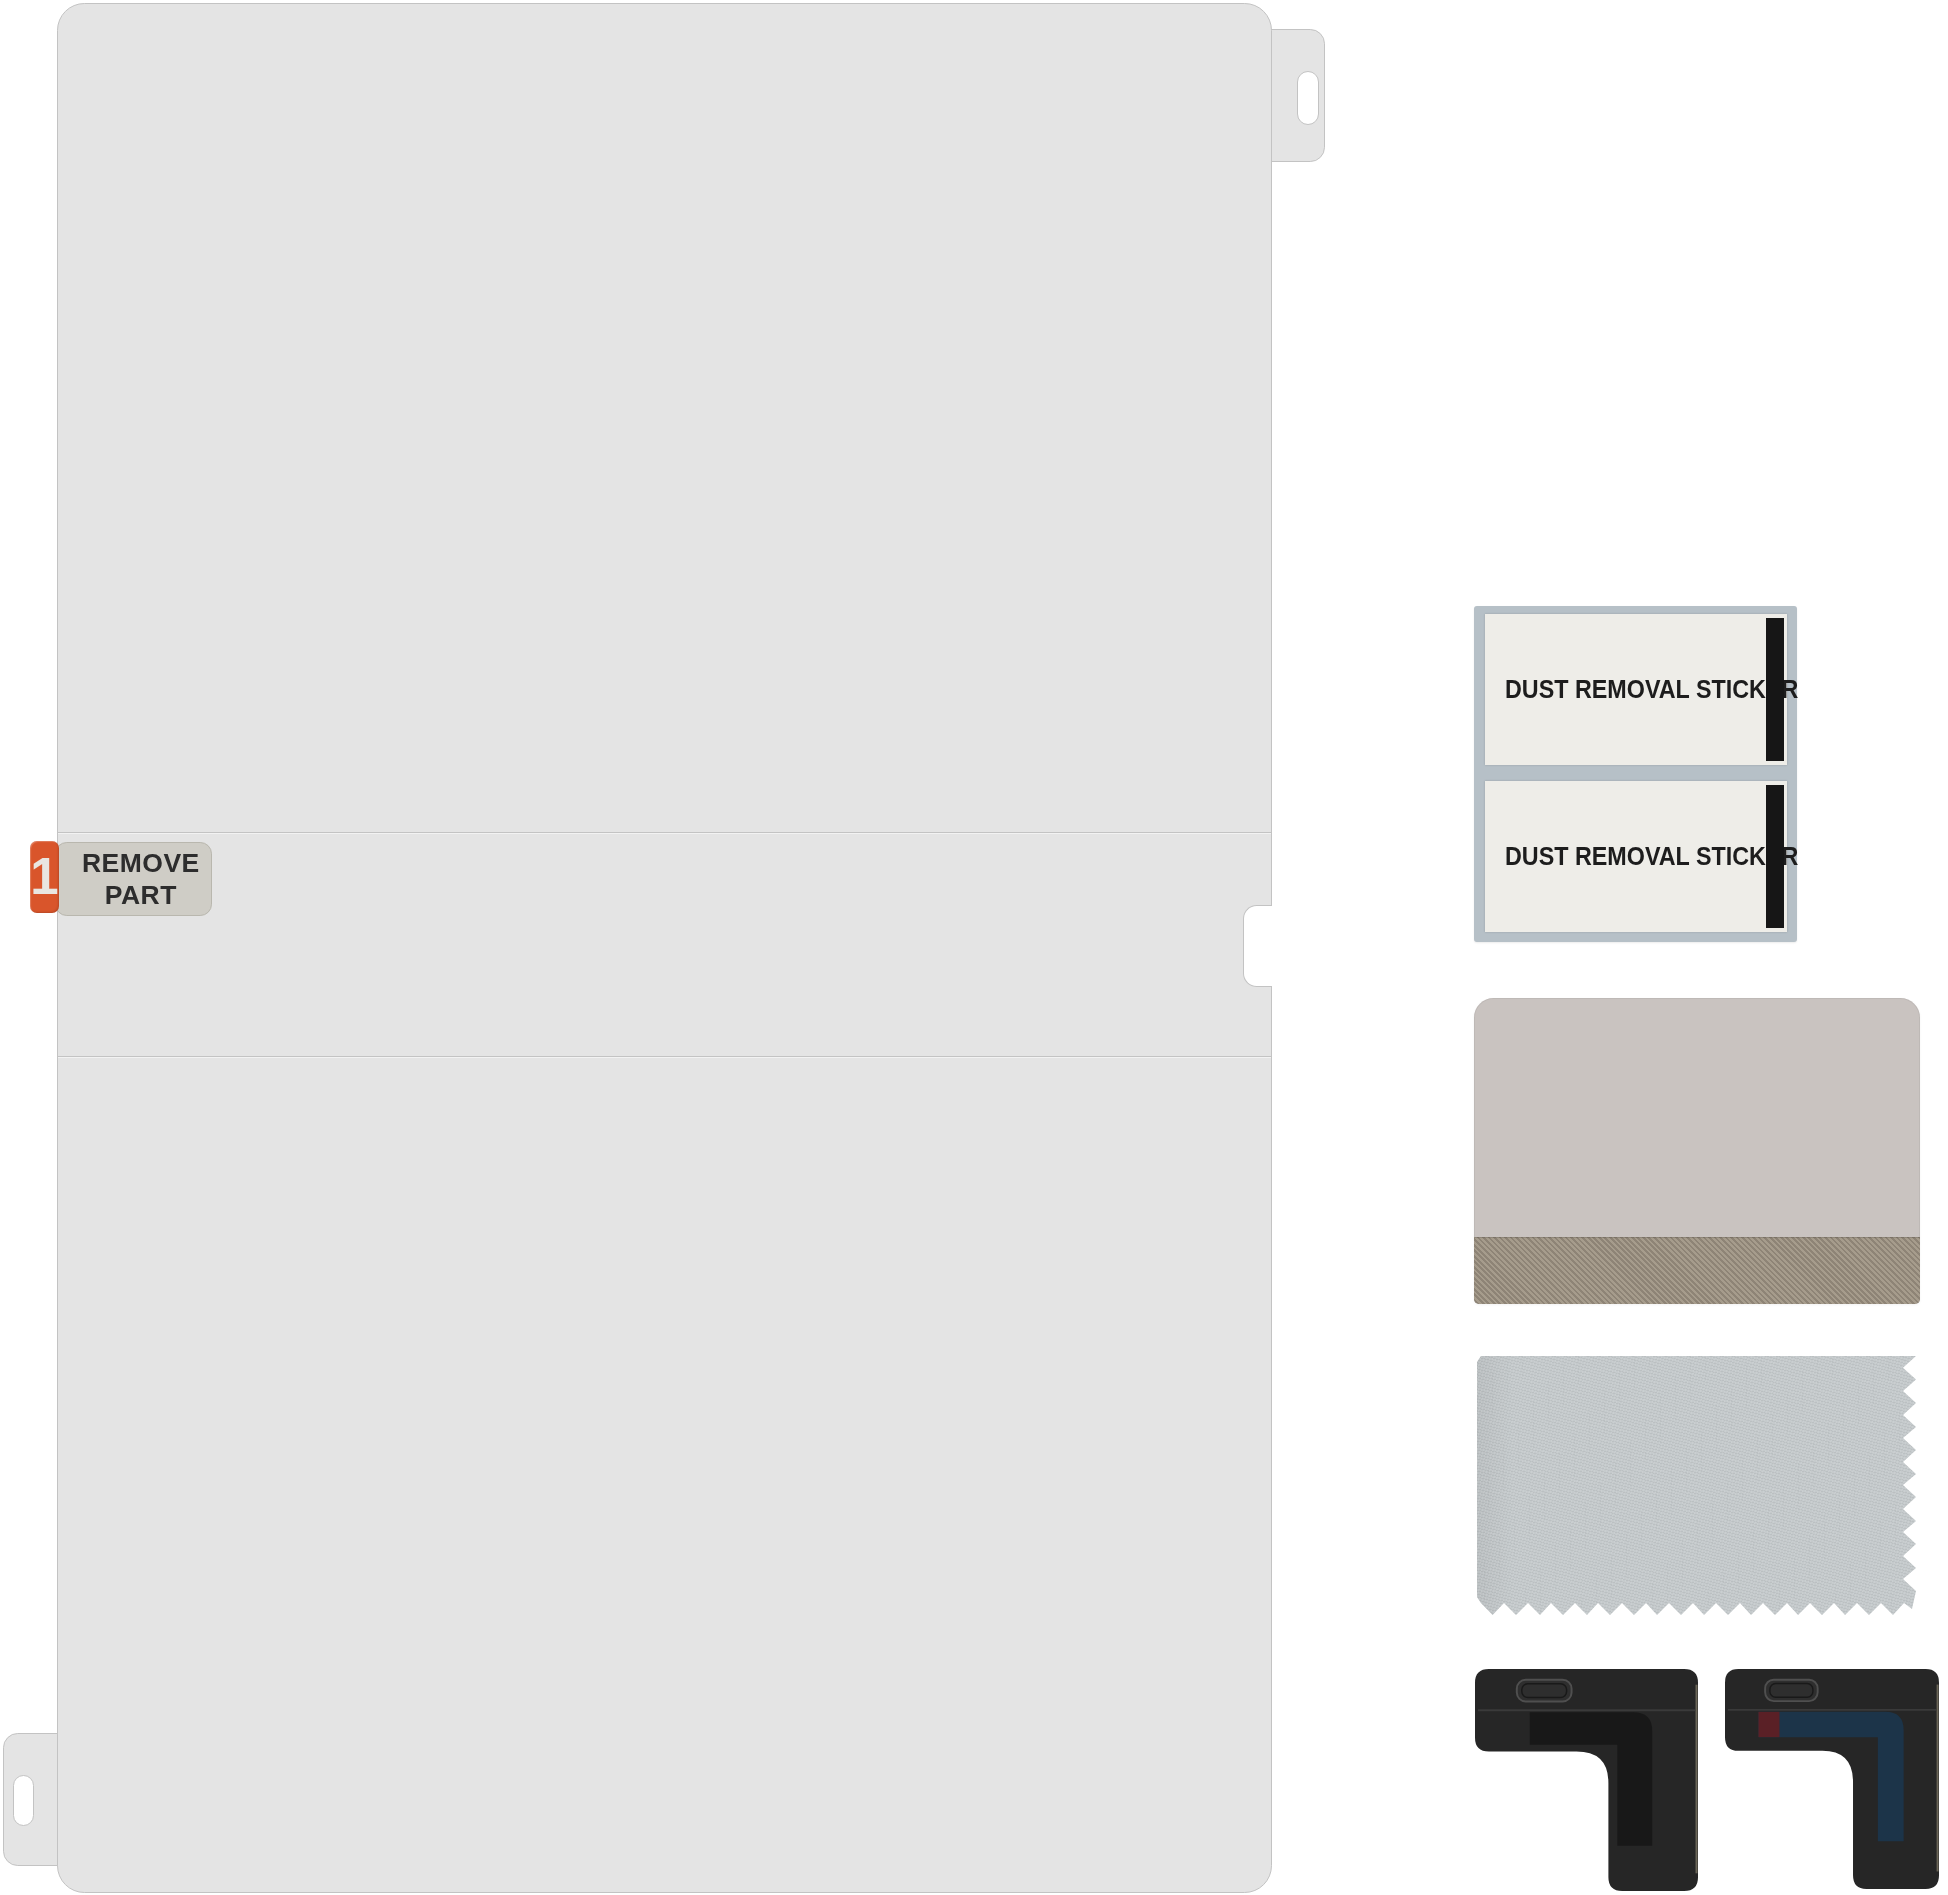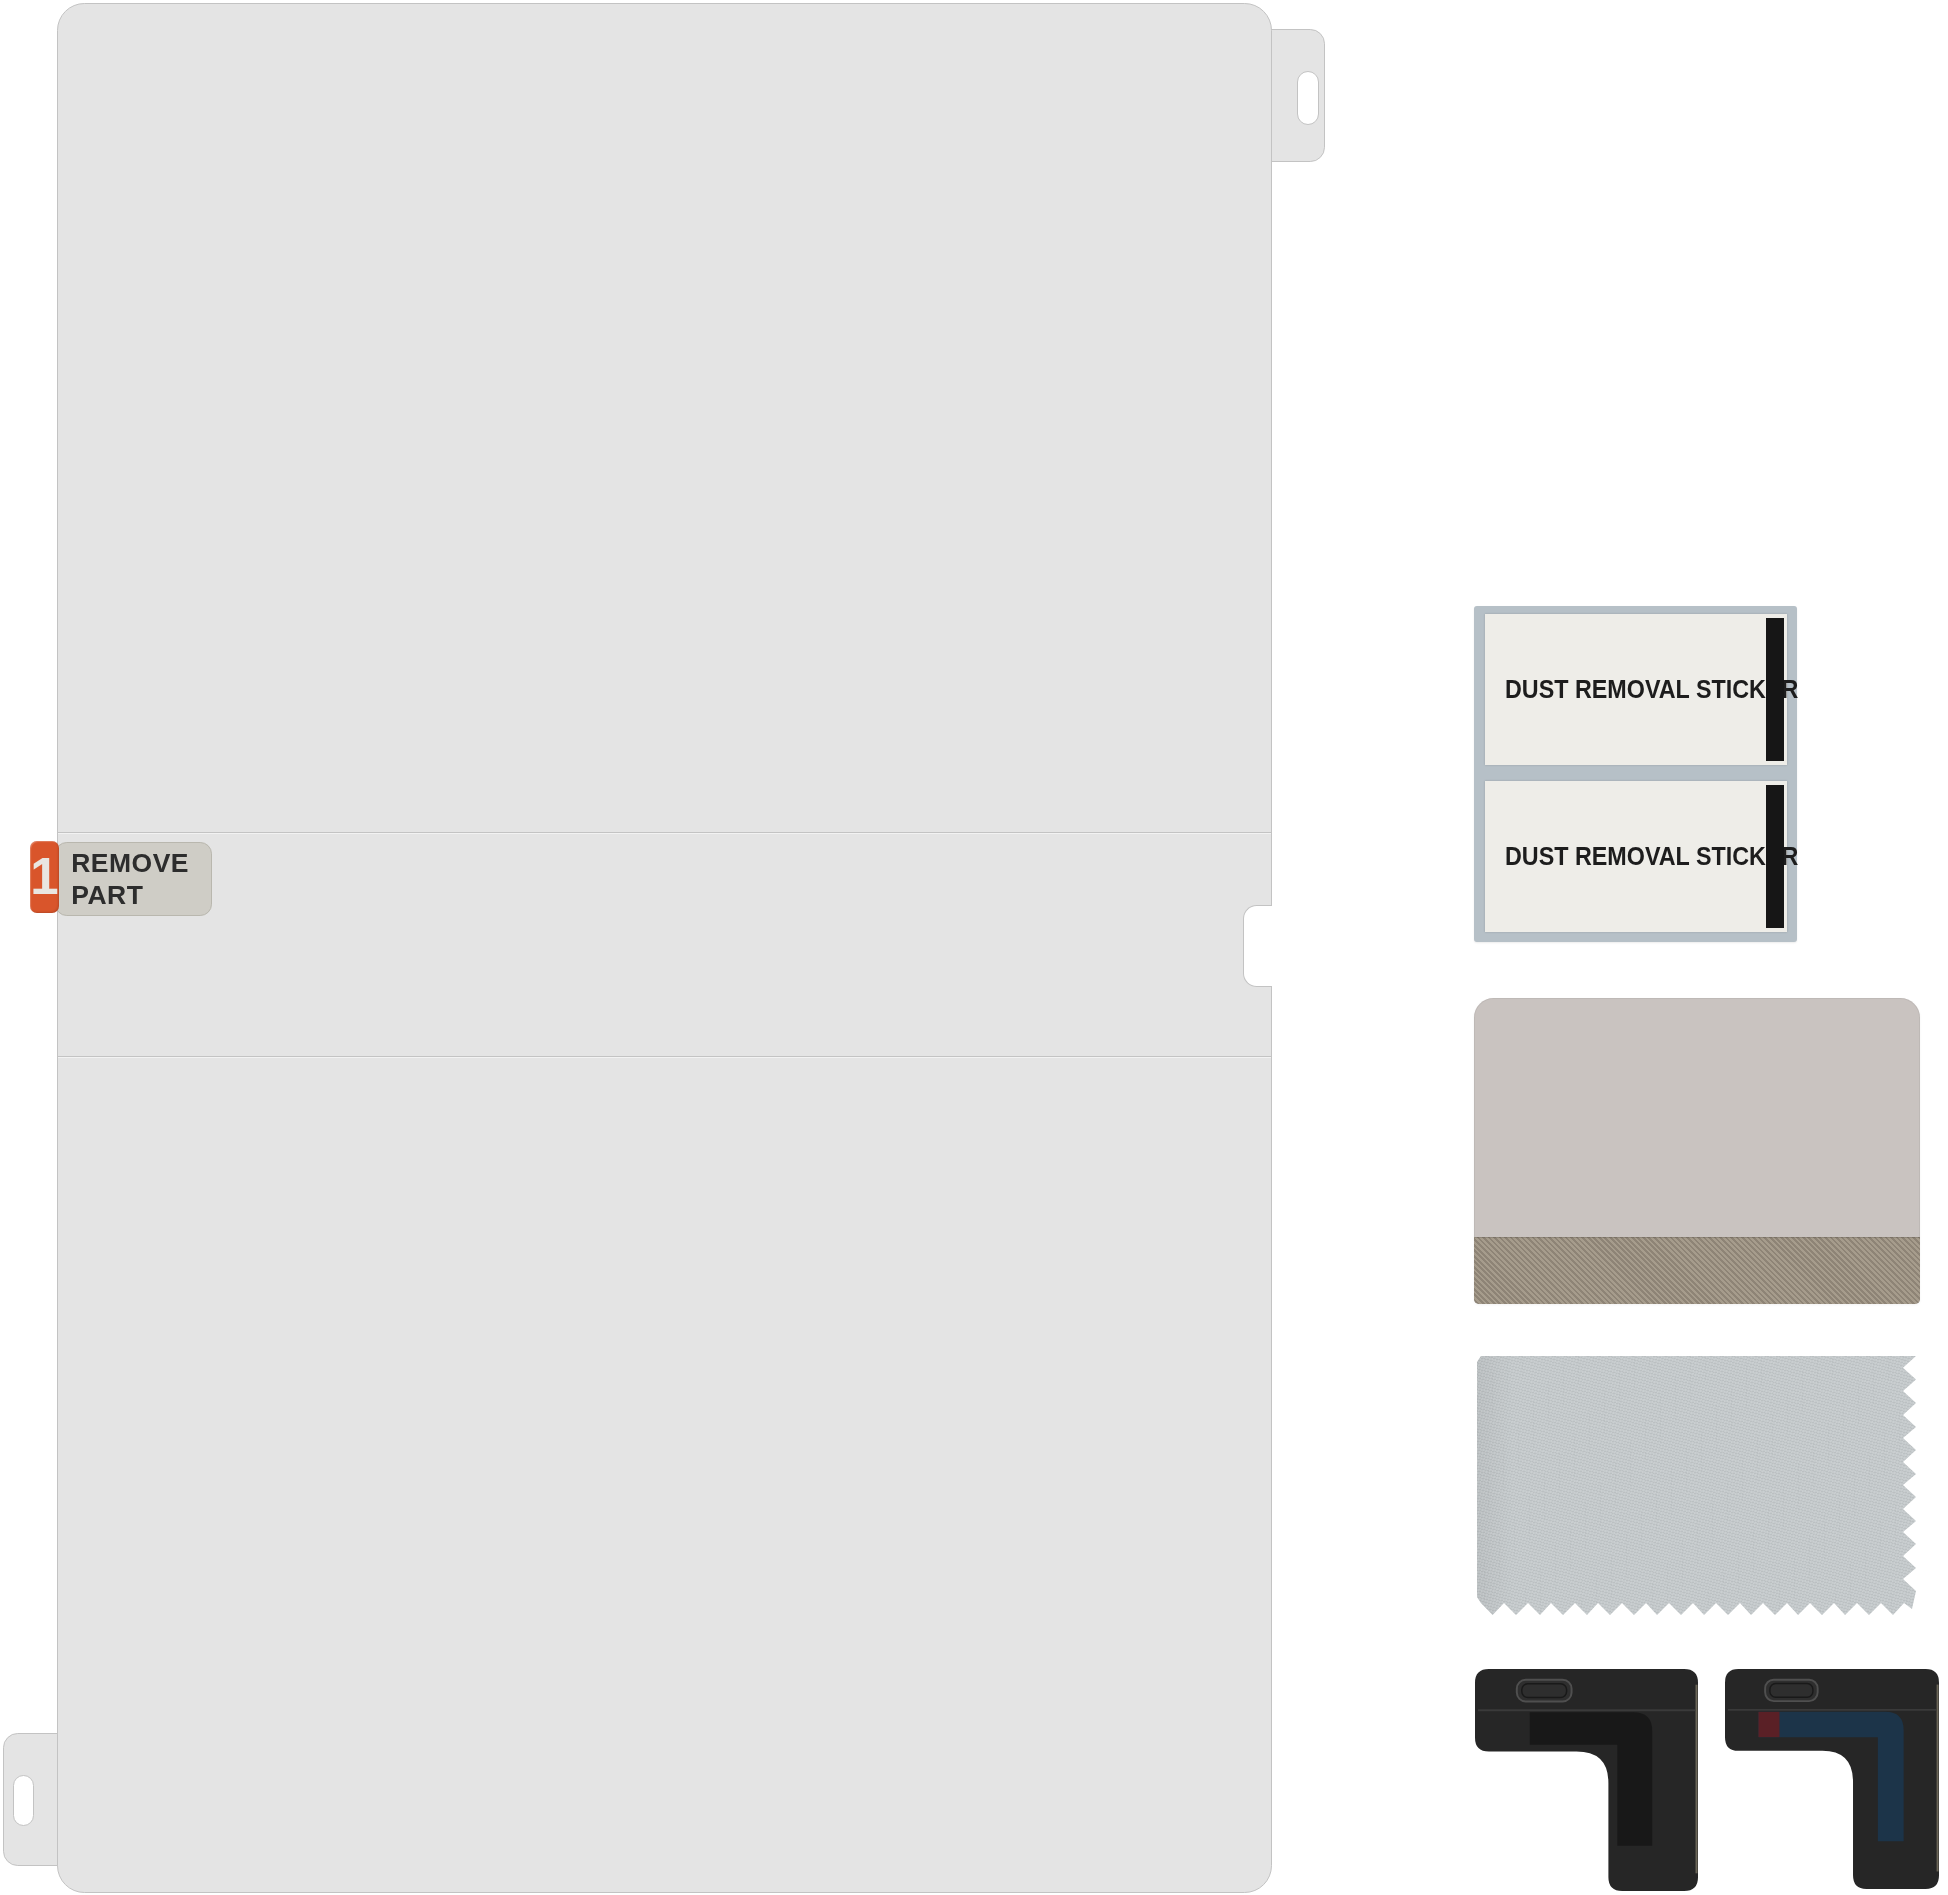--- a/index.html
+++ b/index.html
@@ -40,21 +40,21 @@
     position:absolute; right:-1px; top:901px; width:29px; height:82px;
     background:#ffffff; border:1px solid #c3c3c3; border-right:none;
     border-radius:13.7px 0 0 13.7px;
   }
 
   
   .step-sticker { position:absolute; left:30px; top:838px; width:181px; height:80px; z-index:3; }
   .step-label {
     position:absolute; left:24.5px; top:3.9px; width:157px; height:74px;
     background:#cfcdc6; border:1px solid #b9b7ae; border-radius:11.8px;
-    display:flex; flex-direction:column; align-items:flex-start; justify-content:center;
+    display:flex; flex-direction:column; align-items:center; justify-content:center;
     padding-left:15.7px; font-weight:bold; font-size:26.5px; line-height:32px;
     color:#2d2d2d; letter-spacing:0.5px;
   }
   .step-num {
     position:absolute; left:0; top:2.9px; width:29px; height:72px;
     background:#d9552b; border-radius:6.9px;
     display:flex; align-items:center; justify-content:center;
     color:#e9e6e1; font-weight:bold; font-size:51px; line-height:1;
     box-shadow:inset 1px 1px 1px rgba(255,255,255,.25), inset -1px -1px 2px rgba(0,0,0,.15);
   }

